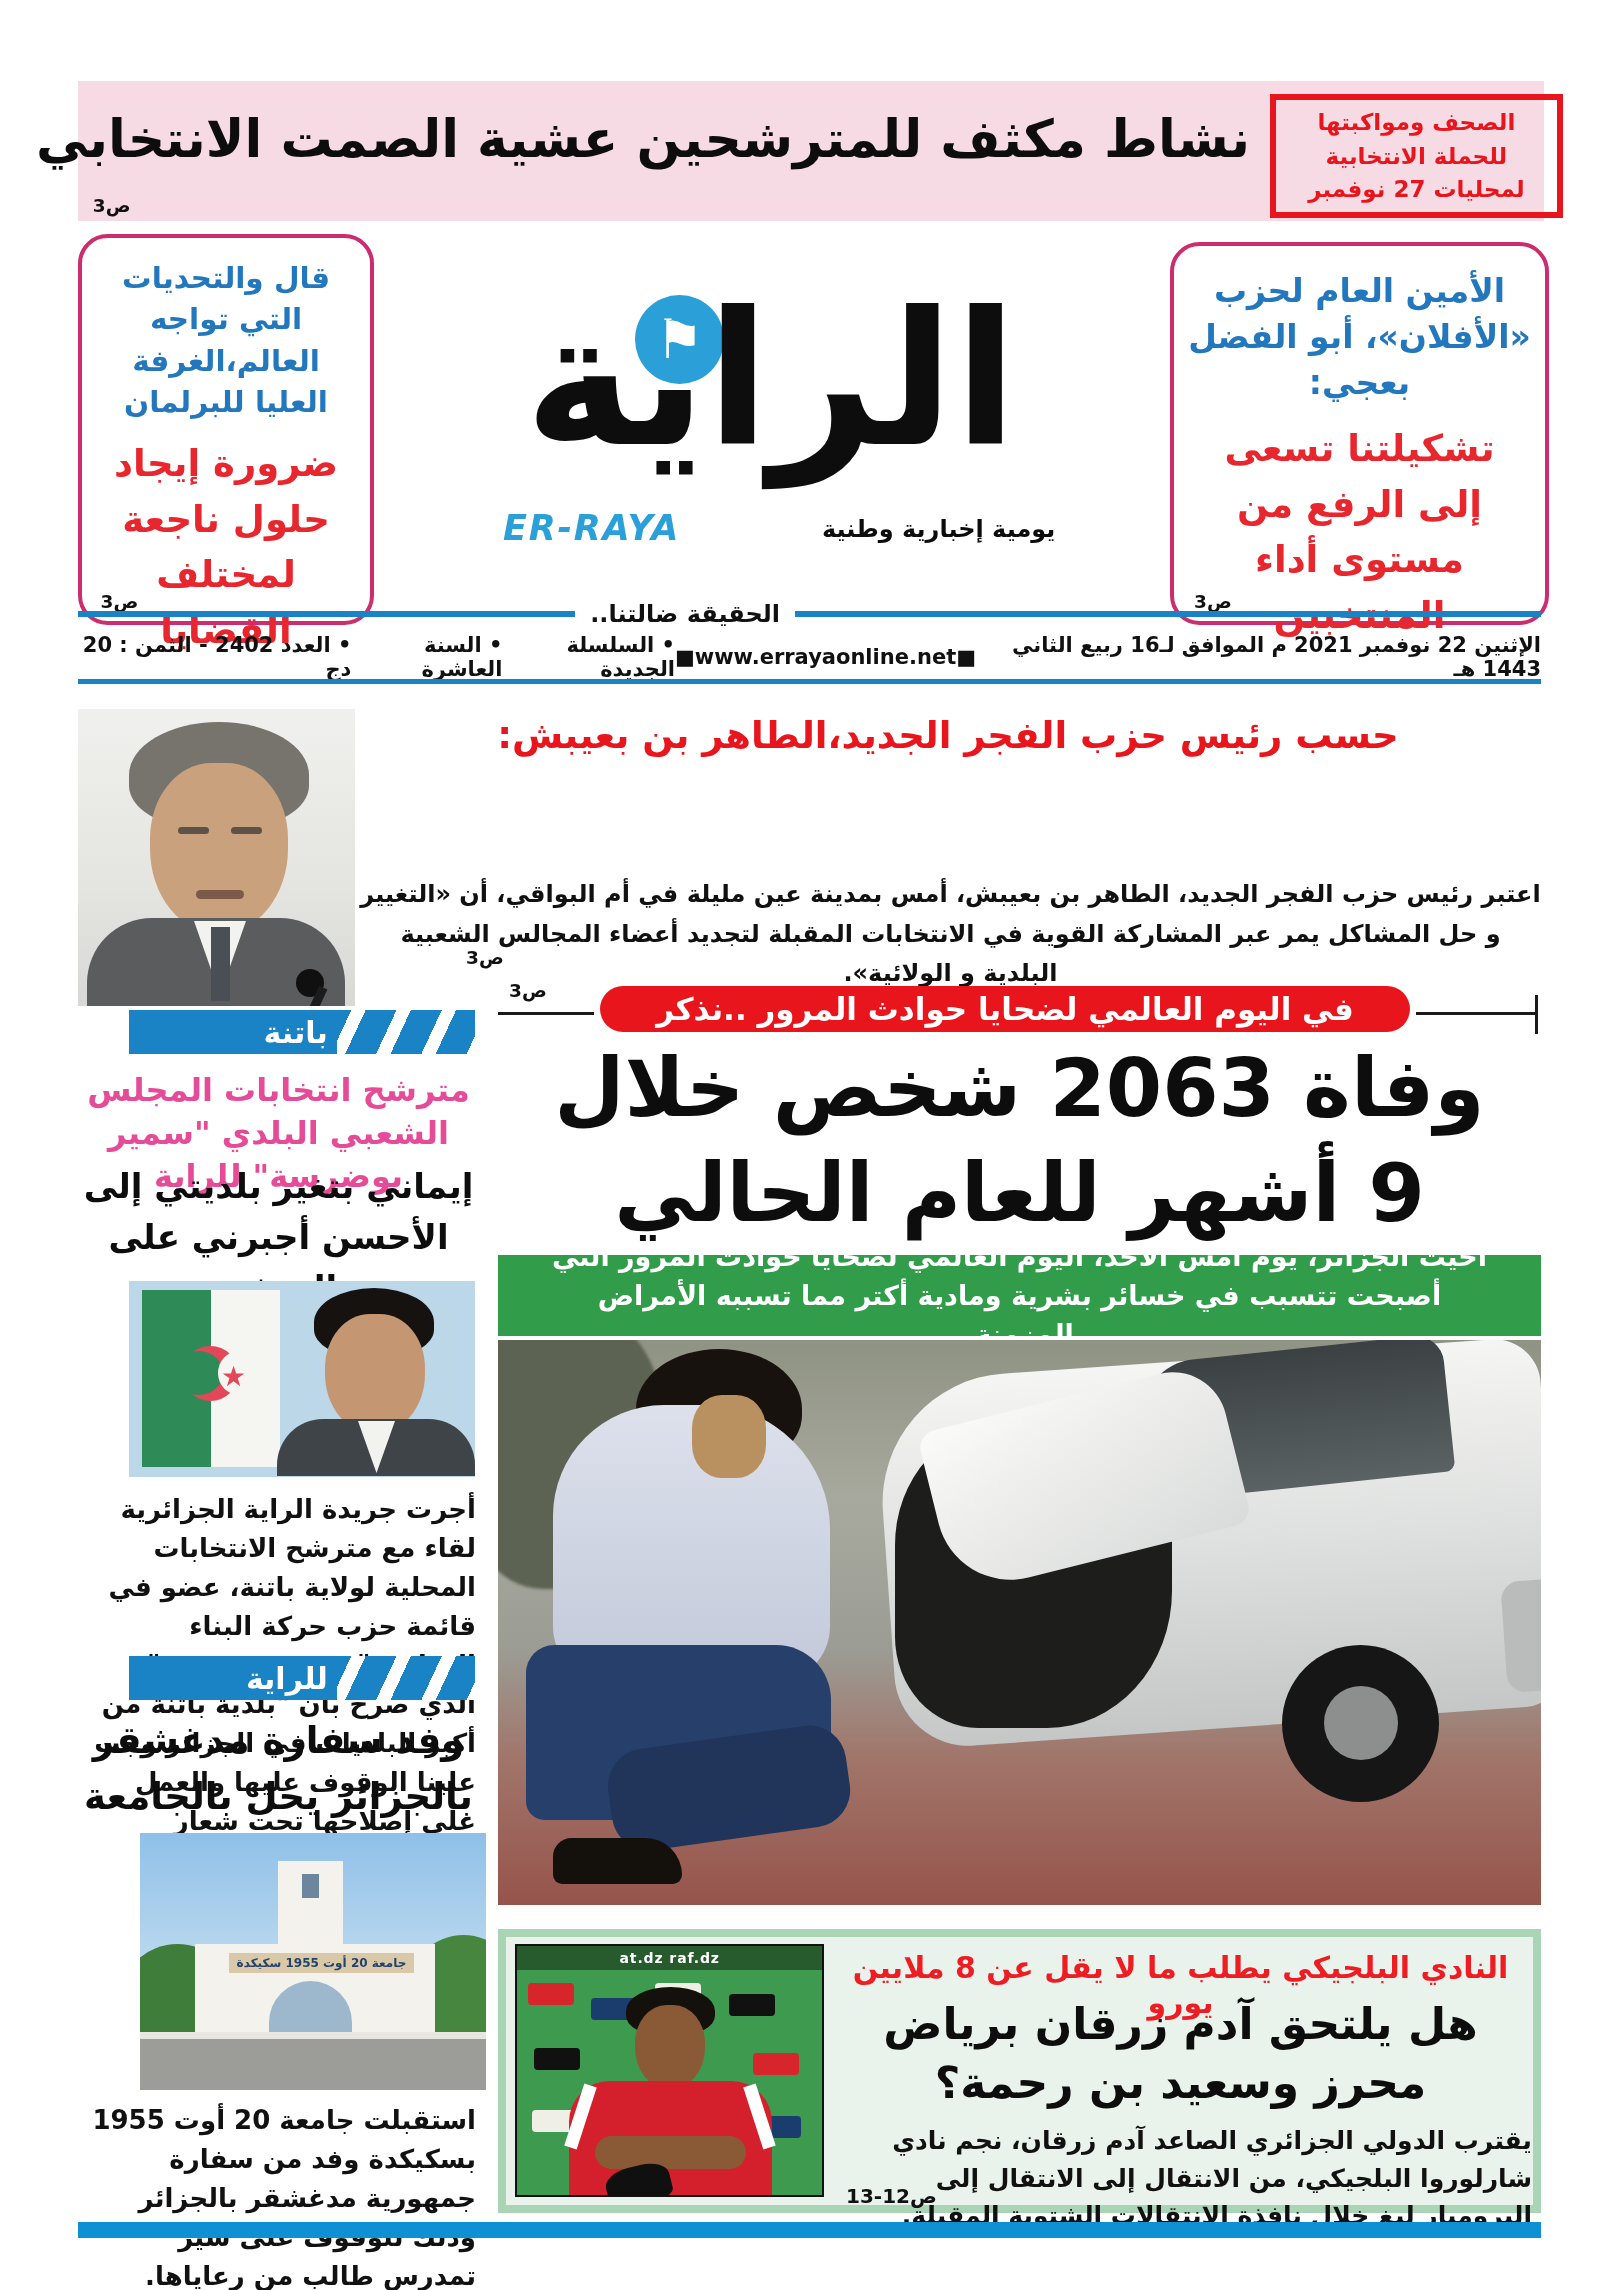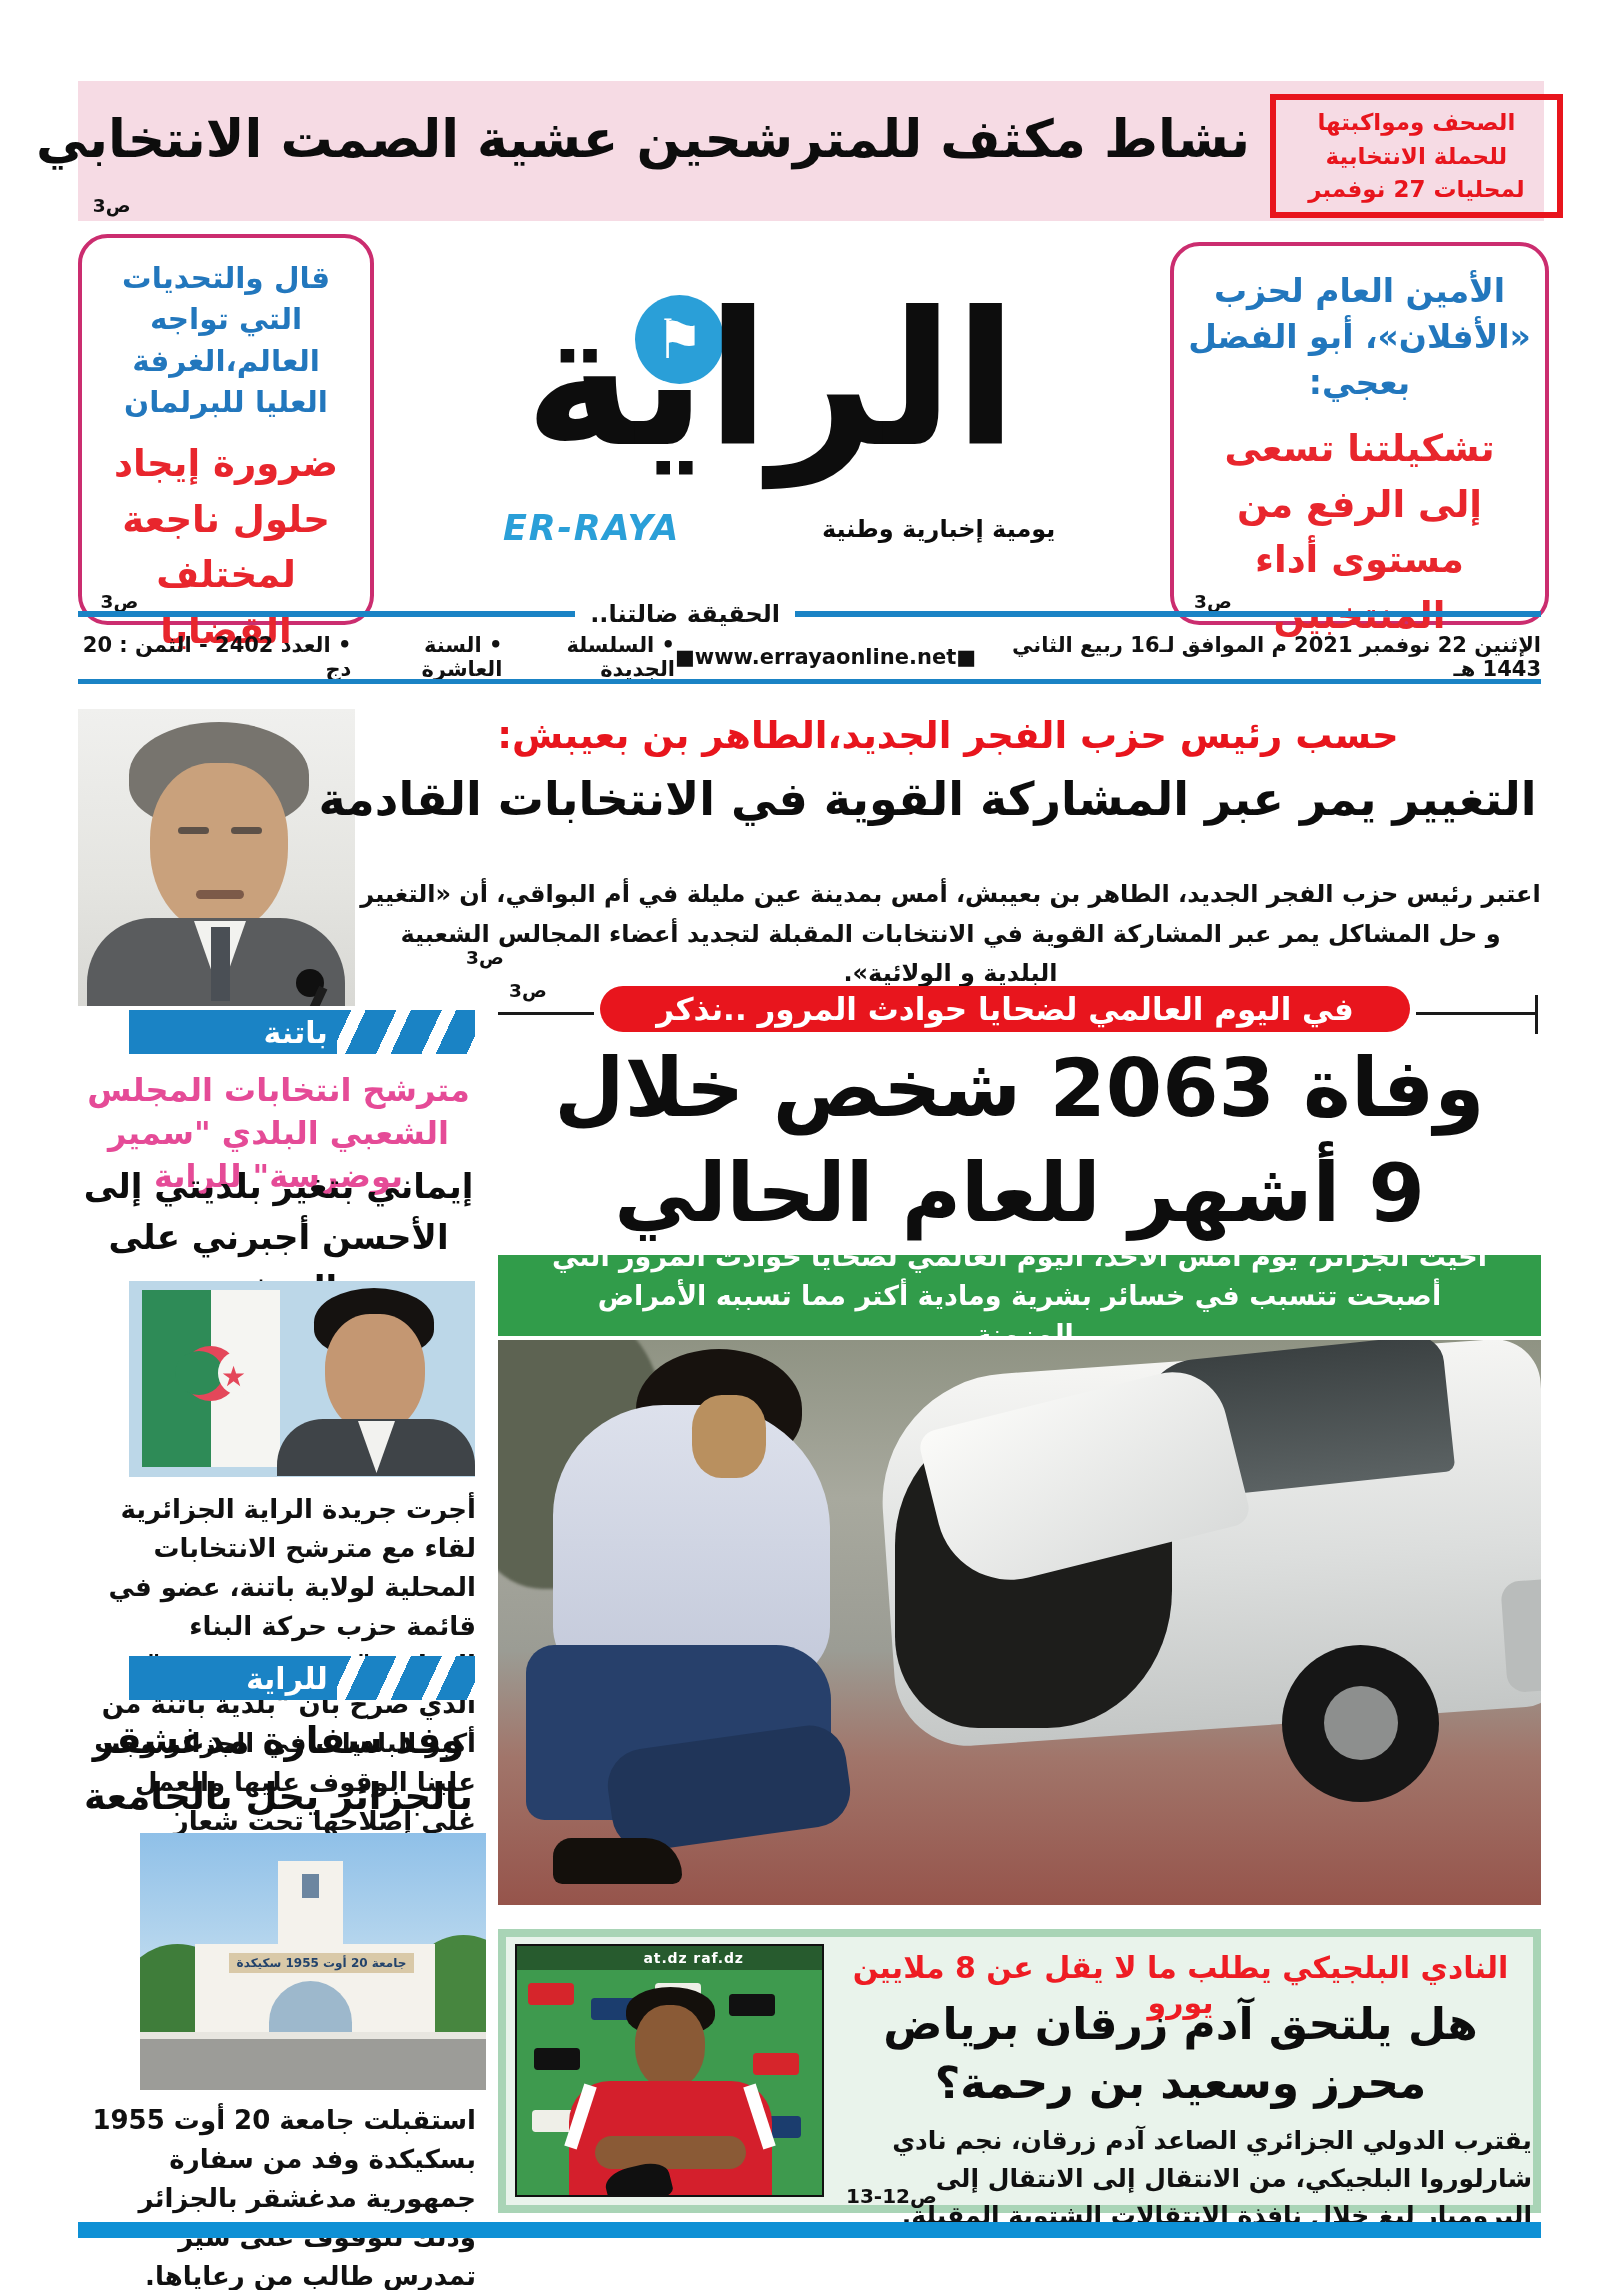--- a/index.html
+++ b/index.html
@@ -133,21 +133,20 @@
     <div class="abs" style="left:100px;top:118px;width:31px;height:7.4px;background:#5d5148;border-radius:3.7px;"></div>
     <div class="abs" style="left:153px;top:118px;width:31px;height:7.4px;background:#5d5148;border-radius:3.7px;"></div>
     <div class="abs" style="left:118px;top:181px;width:48px;height:9.2px;background:#7c5a49;border-radius:4.6px;"></div>
     <div class="abs" style="left:9.2px;top:209px;width:258px;height:92px;background:#5a5c5e;border-radius:65px 65px 0 0;"></div>
     <div class="abs" style="left:116px;top:212px;width:52px;height:74px;background:#f2f2ef;clip-path:polygon(0 0,100% 0,50% 100%);"></div>
     <div class="abs" style="left:133px;top:218px;width:18.5px;height:74px;background:#4a4f55;"></div>
     <div class="abs" style="left:218px;top:260px;width:28px;height:28px;background:#101010;border-radius:50%;"></div>
     <div class="abs" style="left:233px;top:277px;width:9.2px;height:37px;background:#1c1c1c;transform:rotate(25deg);"></div>
   </div>
   <div class="abs main-kicker">حسب رئيس حزب الفجر الجديد،الطاهر بن بعيبش:</div>
-  <div class="abs main-headline">التغيير يمر عبر المشاركة القوية في الانتخابات القادمة</div>
   <div class="abs main-body">اعتبر رئيس حزب الفجر الجديد، الطاهر بن بعيبش، أمس بمدينة عين مليلة في أم البواقي، أن «التغيير و حل المشاكل يمر عبر المشاركة القوية في الانتخابات المقبلة لتجديد أعضاء المجالس الشعبية البلدية و الولائية».</div>
   <div class="abs pref" style="left:466px;top:947px;">ص3</div>
 
   <div class="abs pref" style="left:509px;top:980px;">ص3</div>
   <div class="abs rule" style="left:498px;top:1012px;width:96px;height:2.8px;"></div>
   <div class="abs rule" style="left:1416px;top:1012px;width:122px;height:2.8px;"></div>
   <div class="abs rule" style="left:1535px;top:995px;width:2.8px;height:39px;"></div>
   <div class="abs red-banner">في اليوم العالمي لضحايا حوادث المرور ..نذكر</div>
   <div class="abs acc-line" style="top:1041px;">وفاة 2063 شخص خلال</div>
   <div class="abs acc-line" style="top:1146px;">9 أشهر للعام الحالي</div>
@@ -211,21 +210,21 @@
     <div class="abs" style="left:0;top:203px;width:346px;height:54px;background:#9c9c98;"></div>
     <div class="abs" style="left:0;top:199px;width:346px;height:7.4px;background:#e8e6e0;"></div>
   </div>
   <div class="abs col-body" style="left:85px;top:2101px;">
     <span>استقبلت جامعة 20 أوت 1955 بسكيكدة وفد من سفارة جمهورية مدغشقر بالجزائر وذلك للوقوف على سير تمدرس طالب من رعاياها.</span>
     
   </div>
 
   <div class="abs sports">
     <div class="abs photo fb-photo" style="left:9.2px;top:7.4px;width:305px;height:249px;">
-      <div class="abs" style="left:0;top:0;width:305px;height:24px;background:rgba(20,40,20,0.55);color:#fff;font-size:14px;font-weight:bold;text-align:center;line-height:24px;letter-spacing:0.9px;padding-left:24px;" dir="ltr">at.dz      raf.dz</div>
+      <div class="abs" style="left:0;top:0;width:305px;height:24px;background:rgba(20,40,20,0.55);color:#fff;font-size:14px;font-weight:bold;text-align:center;line-height:24px;letter-spacing:0.9px;" dir="ltr">at.dz      raf.dz</div>
       <div class="patch" style="left:11px;top:37px;width:46px;height:22px;background:#d6252b;"></div>
       <div class="patch" style="left:74px;top:52px;width:46px;height:22px;background:#1b3d6e;"></div>
       <div class="patch" style="left:138px;top:37px;width:46px;height:22px;background:#efefe8;"></div>
       <div class="patch" style="left:212px;top:48px;width:46px;height:22px;background:#111;"></div>
       <div class="patch" style="left:16.6px;top:102px;width:46px;height:22px;background:#111;"></div>
       <div class="patch" style="left:236px;top:107px;width:46px;height:22px;background:#d6252b;"></div>
       <div class="patch" style="left:14.8px;top:164px;width:46px;height:22px;background:#efefe8;"></div>
       <div class="patch" style="left:238px;top:170px;width:46px;height:22px;background:#1b3d6e;"></div>
       <div class="abs" style="left:109px;top:41px;width:89px;height:48px;background:#14100c;border-radius:50% 50% 40% 40%;"></div>
       <div class="abs" style="left:118px;top:59px;width:70px;height:85px;background:#8a5a36;border-radius:45% 45% 50% 50%;"></div>

